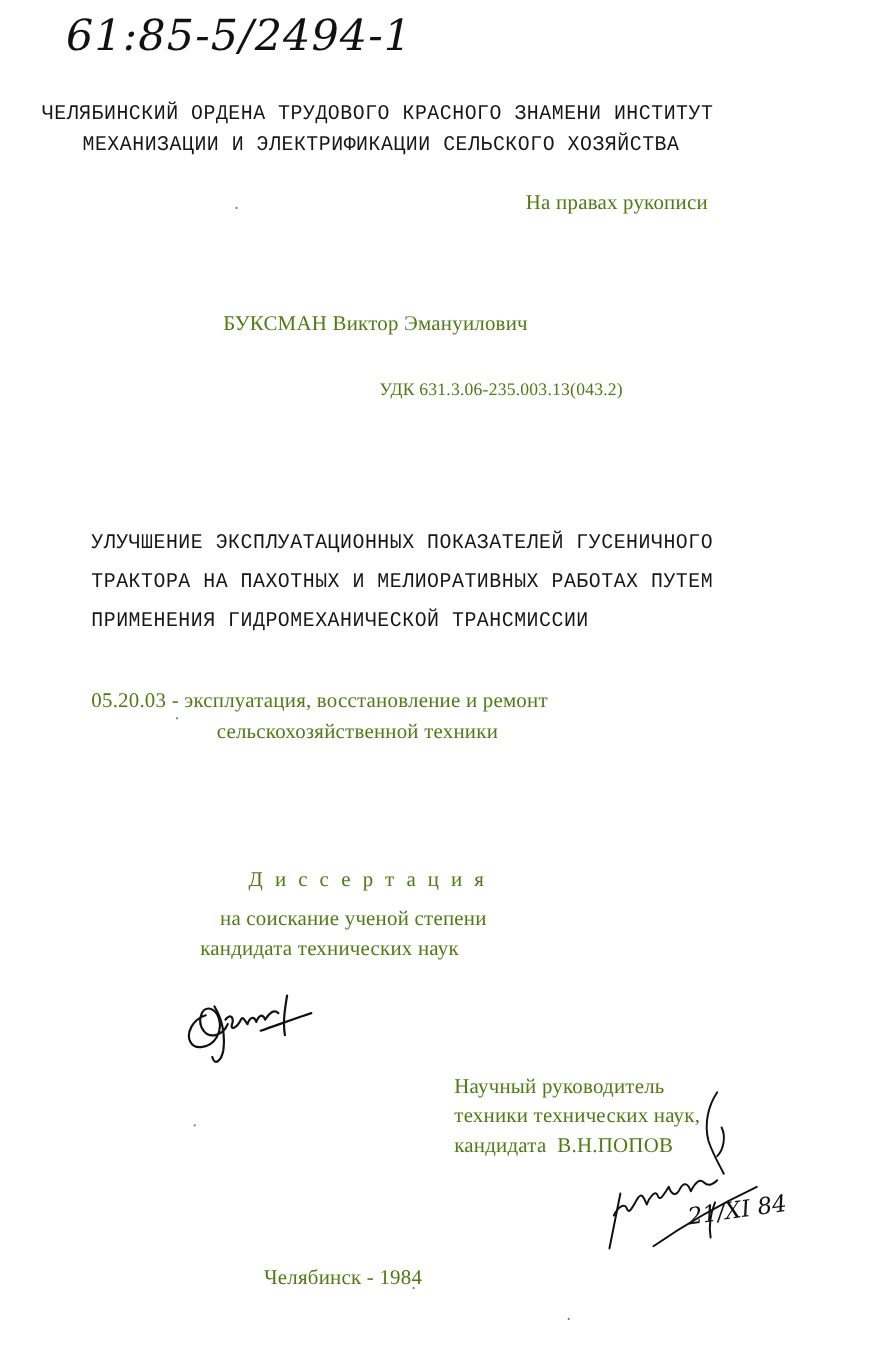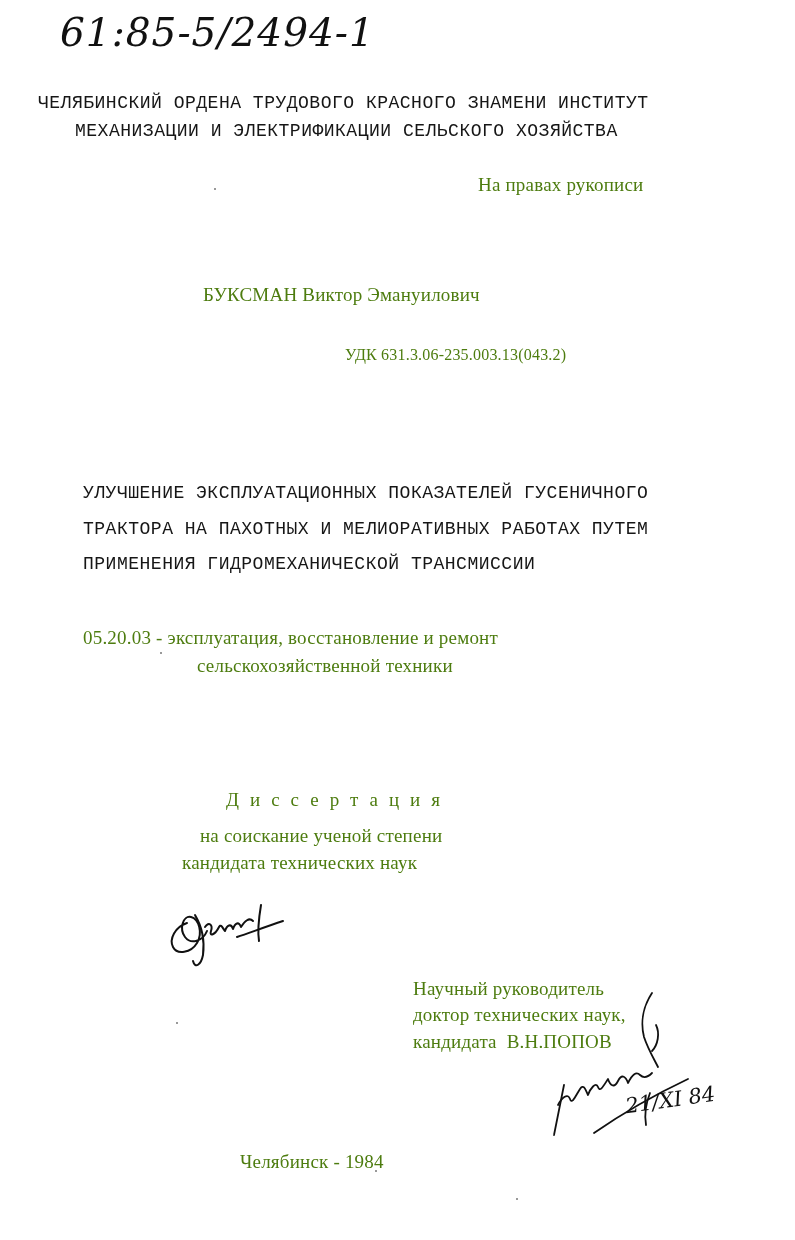--- a/index.html
+++ b/index.html
@@ -75,21 +75,21 @@
   <g fill="none" stroke="#111" stroke-width="2" stroke-linecap="round" stroke-linejoin="round">
     <path d="M22 28 C10 32, 4 44, 8 52 C12 60, 26 58, 32 48 C38 38, 34 24, 26 22 C18 20, 14 34, 20 42 C26 50, 38 46, 42 36"></path>
     <path d="M30 20 C36 30, 40 44, 38 60 C36 70, 30 74, 28 66"></path>
     <path d="M40 32 C44 26, 48 30, 46 36 C44 42, 50 40, 54 32 C56 28, 58 34, 60 36 C62 30, 66 28, 68 34 C70 28, 74 26, 76 32 C80 26, 84 22, 88 26"></path>
     <path d="M72 42 C84 38, 100 32, 118 26"></path>
     <path d="M96 10 C94 22, 92 34, 94 46"></path>
   </g>
 </svg>
 
 <div class="abs typed" style="left:413px; top:978px;">Научный руководитель</div>
-<div class="abs typed" style="left:413px; top:1004px;">доктор технических наук,</div>
+<div class="abs typed" style="left:413px; top:1004px;">техники технических наук,</div>
 <div class="abs typed" style="left:413px; top:1031px; white-space:pre;">кандидата  В.Н.ПОПОВ</div>
 
 <svg class="abs" style="left:540px; top:985px;" width="170" height="160" viewBox="0 0 170 160">
   <g fill="none" stroke="#111" stroke-width="1.8" stroke-linecap="round" stroke-linejoin="round">
     <path d="M112 8 C104 20, 100 36, 104 52 C108 64, 114 74, 118 82"></path>
     <path d="M116 40 C120 48, 118 60, 112 66"></path>
     <path d="M14 150 C18 130, 22 110, 24 100"></path>
     <path d="M18 120 C22 112, 28 108, 30 114 C32 120, 36 110, 40 104 C44 98, 46 106, 48 110 C50 104, 56 96, 58 102 C60 108, 64 100, 68 94 C70 100, 74 104, 78 96 C82 88, 86 92, 88 98 C92 90, 96 86, 100 90 C104 94, 108 92, 112 88"></path>
     <path d="M54 148 C80 130, 110 112, 148 94"></path>
     <path d="M110 108 C106 118, 104 128, 106 140"></path>

